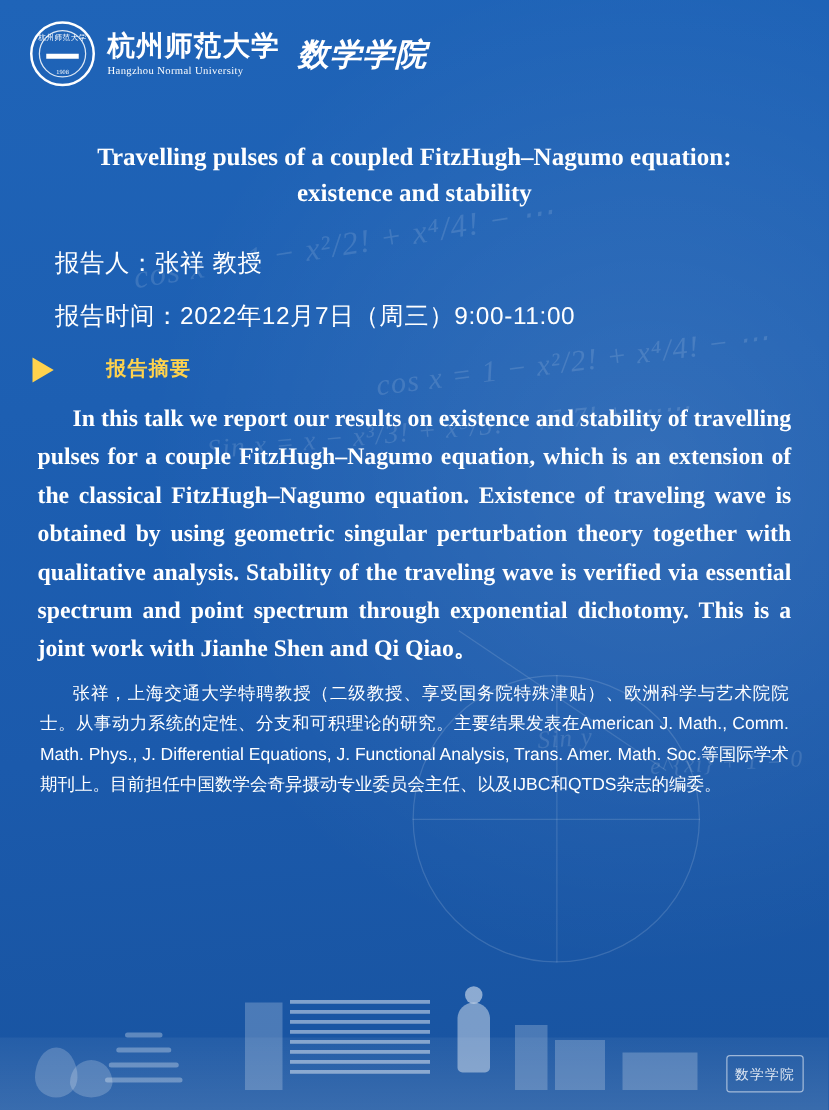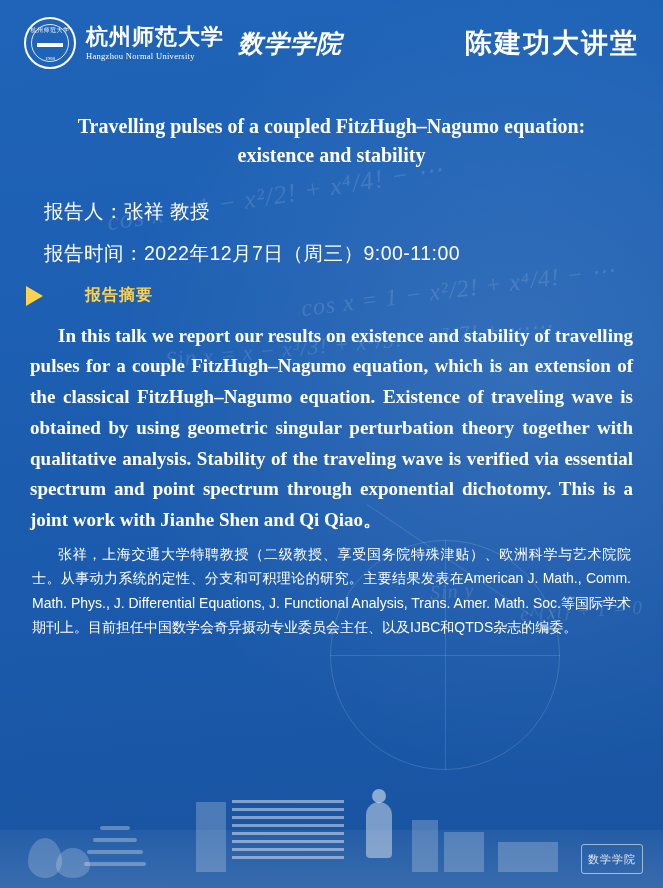--- a/index.html
+++ b/index.html
@@ -320,21 +320,20 @@
         <div class="seal-txt">杭州师范大学</div>
         <div class="seal-bar"></div>
         <div class="seal-txt2">1908</div>
       </div>
       <div class="uni-names">
         <div class="uni-cn">杭州师范大学</div>
         <div class="uni-en">Hangzhou Normal University</div>
       </div>
       <div class="school-cn">数学学院</div>
     </div>
-    <div class="lecture-hall">陈建功大讲堂</div>
   </div>
 
   <div class="title-block">Travelling pulses of a coupled FitzHugh–Nagumo equation: existence and stability</div>
 
   <div class="meta">
     <div class="meta-line">报告人：张祥 教授</div>
     <div class="meta-line">报告时间：2022年12月7日（周三）9:00-11:00</div>
   </div>
 
   <div class="section-head">

